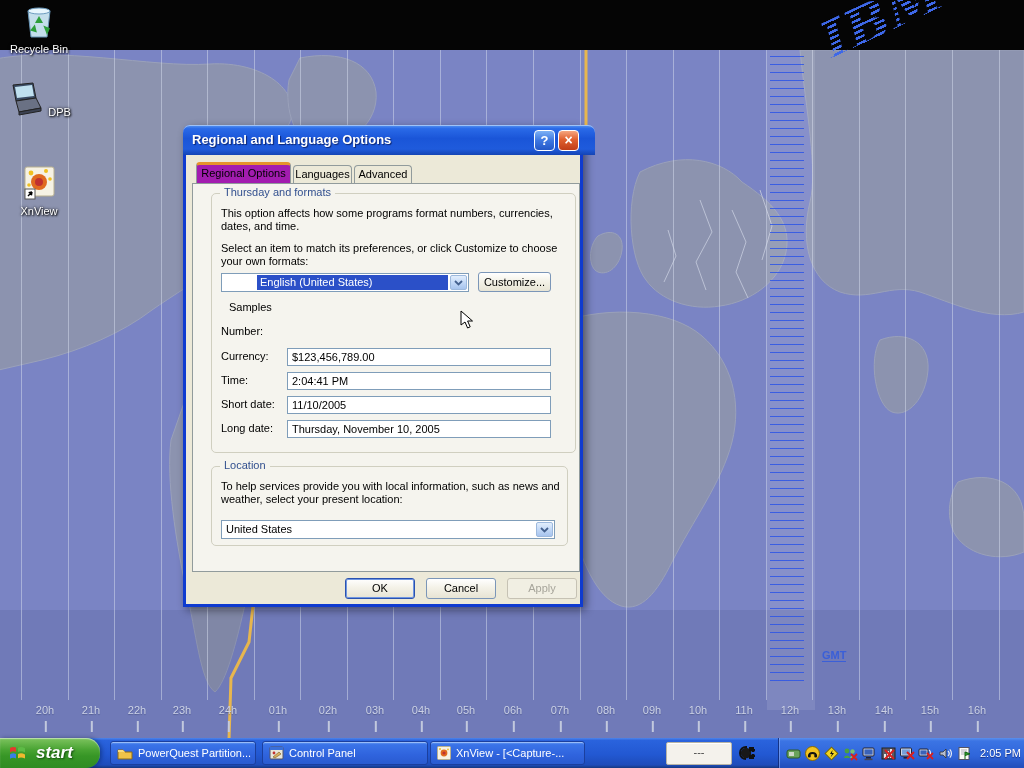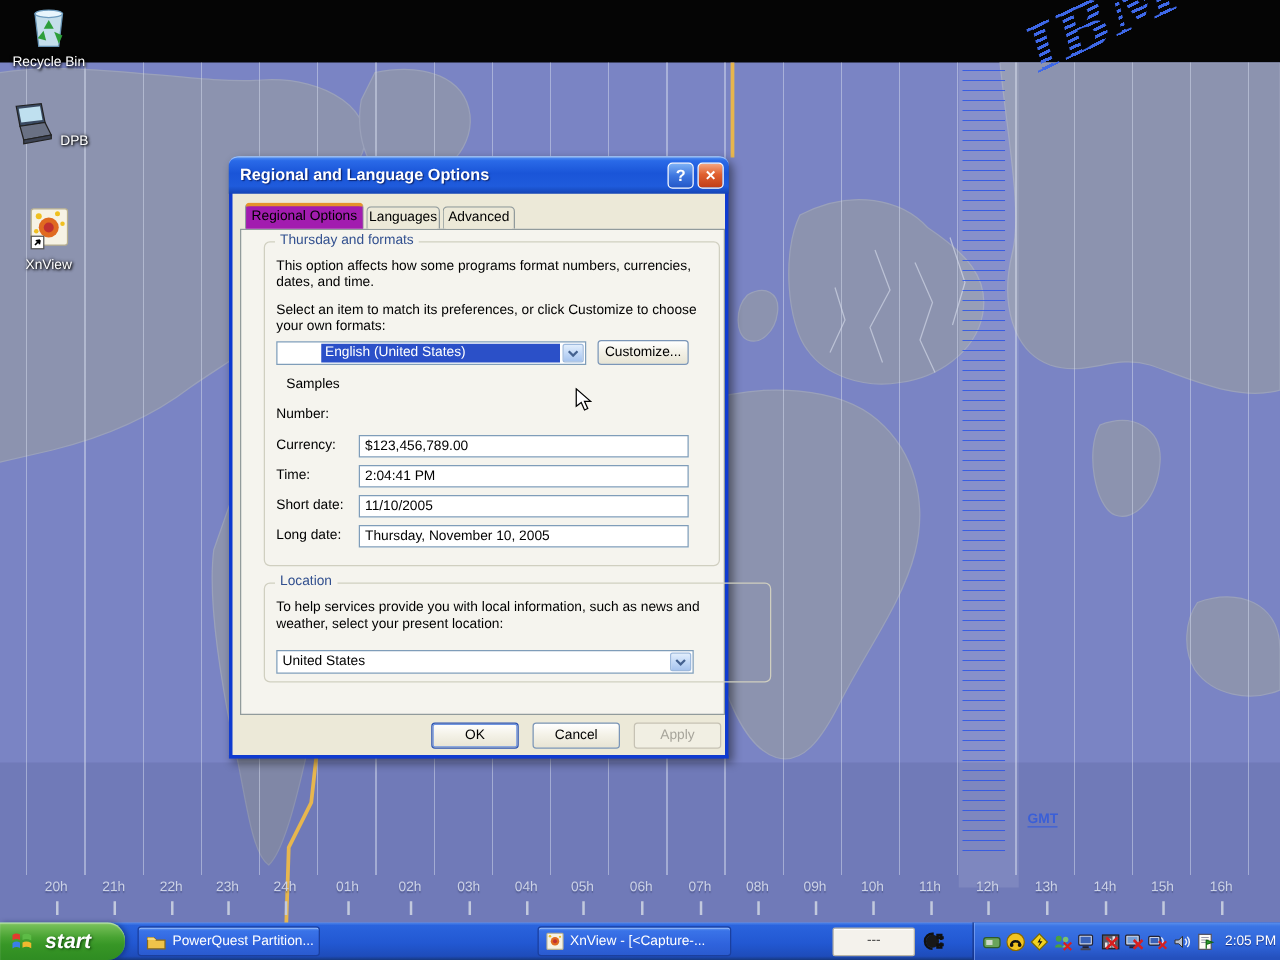--- a/index.html
+++ b/index.html
@@ -28,21 +28,21 @@
   
   .desk-icon{position:absolute;width:78px;text-align:center;color:#fff;font-size:11px;}
   .desk-icon .lbl{display:inline-block;margin-top:2px;text-shadow:1px 1px 2px #000,0 0 3px #000;padding:0 2px;}
 
   
   .dialog{position:absolute;left:183px;top:125px;width:400px;height:482px;background:#ece9d8;
     border-left:3px solid #0f3bd0;border-right:3px solid #0f3bd0;border-bottom:3px solid #0f3bd0;
     box-sizing:border-box;border-radius:8px 8px 0 0;box-shadow:3px 3px 8px rgba(0,0,0,.45);}
   .titlebar{position:absolute;left:-3px;top:0;width:400px;height:30px;border-radius:7px 7px 0 0;
     background:linear-gradient(180deg,#5a97f2 0%,#2a6ae8 12%,#1a55d8 45%,#1f5bdc 80%,#1444b4 100%);
-    box-shadow:inset 0 1px 0 rgba(255,255,255,.45);}
+    box-shadow:inset 0 1px 0 rgba(255,255,255,.45);padding-left:12px;}
   .title-text{position:absolute;left:9px;top:7px;color:#fff;font-size:13px;font-weight:bold;
     text-shadow:1px 1px 1px rgba(0,0,40,.6);}
   .tb-btn{position:absolute;top:5px;width:21px;height:21px;border-radius:4px;border:1px solid #fff;
     box-sizing:border-box;color:#fff;font-weight:bold;text-align:center;line-height:19px;font-size:13px;cursor:default;}
   .btn-help{left:351px;background:linear-gradient(180deg,#7db1f5 0%,#3e77e0 50%,#2458c8 100%);}
   .btn-close{left:375px;background:linear-gradient(180deg,#f5a680 0%,#e0602f 45%,#c03d18 100%);font-size:14px;line-height:18px;}
 
   .tab{position:absolute;box-sizing:border-box;border:1px solid #919b9c;border-bottom:none;
     border-radius:4px 4px 0 0;font-size:11px;text-align:center;background:#ece9d8;color:#000;}
   .tab.active{background:#a21caf;border-top:3px solid #e5932c;z-index:3;}
@@ -232,21 +232,21 @@
     <div class="sample-label" style="top:200px;">Number:</div>
     <div class="sample-label" style="top:225px;">Currency:</div>
     <div class="sample-field" style="top:223px;">$123,456,789.00</div>
     <div class="sample-label" style="top:249px;">Time:</div>
     <div class="sample-field" style="top:247px;">2:04:41 PM</div>
     <div class="sample-label" style="top:273px;">Short date:</div>
     <div class="sample-field" style="top:271px;">11/10/2005</div>
     <div class="sample-label" style="top:297px;">Long date:</div>
     <div class="sample-field" style="top:295px;">Thursday, November 10, 2005</div>
 
-    <div class="groupbox" style="left:25px;top:341px;width:406px;height:80px;">
+    <div class="groupbox" style="left:25px;top:341px;width:357px;height:80px;">
       <span class="gb-title">Location</span>
     </div>
     <div class="dlg-text" style="left:35px;top:355px;width:344px;">To help services provide you with local information, such as news and weather, select your present location:</div>
     <div class="combo" style="left:35px;top:395px;width:334px;">
       <span class="val">United States</span>
       <span class="arrow-btn">
         <svg width="9" height="6">
             <path d="M1,1 L4.5,4.5 L8,1" stroke="#44618f" stroke-width="1.8" fill="none"></path>
           </svg>
       </span>
@@ -279,20 +279,31 @@
     <div class="task-btn" style="left:110px;width:146px;">
       <span style="display:flex;">
         <svg width="16" height="13" viewBox="0 0 16 13">
           <path d="M1,3 L6,3 L8,5 L15,5 L15,12 L1,12 Z" fill="#f0c34a" stroke="#8a6a1a"></path>
           <path d="M1,3 L6,3 L8,5 L1,5 Z" fill="#f7da7f"></path>
         </svg>
       </span>
       <span>PowerQuest Partition...</span>
     </div>
 
+    <div class="task-btn" style="left:262px;width:166px;">
+      <span style="display:flex;">
+        <svg width="15" height="14" viewBox="0 0 15 14">
+          <rect x="1" y="1" width="13" height="12" rx="1" fill="#e9e6da" stroke="#556"></rect>
+          <rect x="1" y="1" width="13" height="3" fill="#3a6fd8"></rect>
+          <path d="M4,11 L10,6 L12,8 L6,12 Z" fill="#d8b060" stroke="#7a5a20" stroke-width="0.6"></path>
+          <circle cx="5" cy="7" r="1.4" fill="#c03030"></circle>
+        </svg>
+      </span>
+      <span>Control Panel</span>
+    </div>
 
     <div class="task-btn" style="left:430px;width:155px;">
       <span style="display:flex;">
         <svg width="14" height="14" viewBox="0 0 14 14">
           <rect x="0.5" y="0.5" width="13" height="13" rx="1" fill="#f6f2e4" stroke="#b8b090"></rect>
           <circle cx="7" cy="7" r="3.4" fill="#e06a20"></circle>
           <circle cx="7" cy="7" r="1.6" fill="#c03030"></circle>
           <circle cx="3" cy="3" r="1" fill="#f0c020"></circle>
           <circle cx="11" cy="3.4" r="0.9" fill="#f0c020"></circle>
         </svg>

